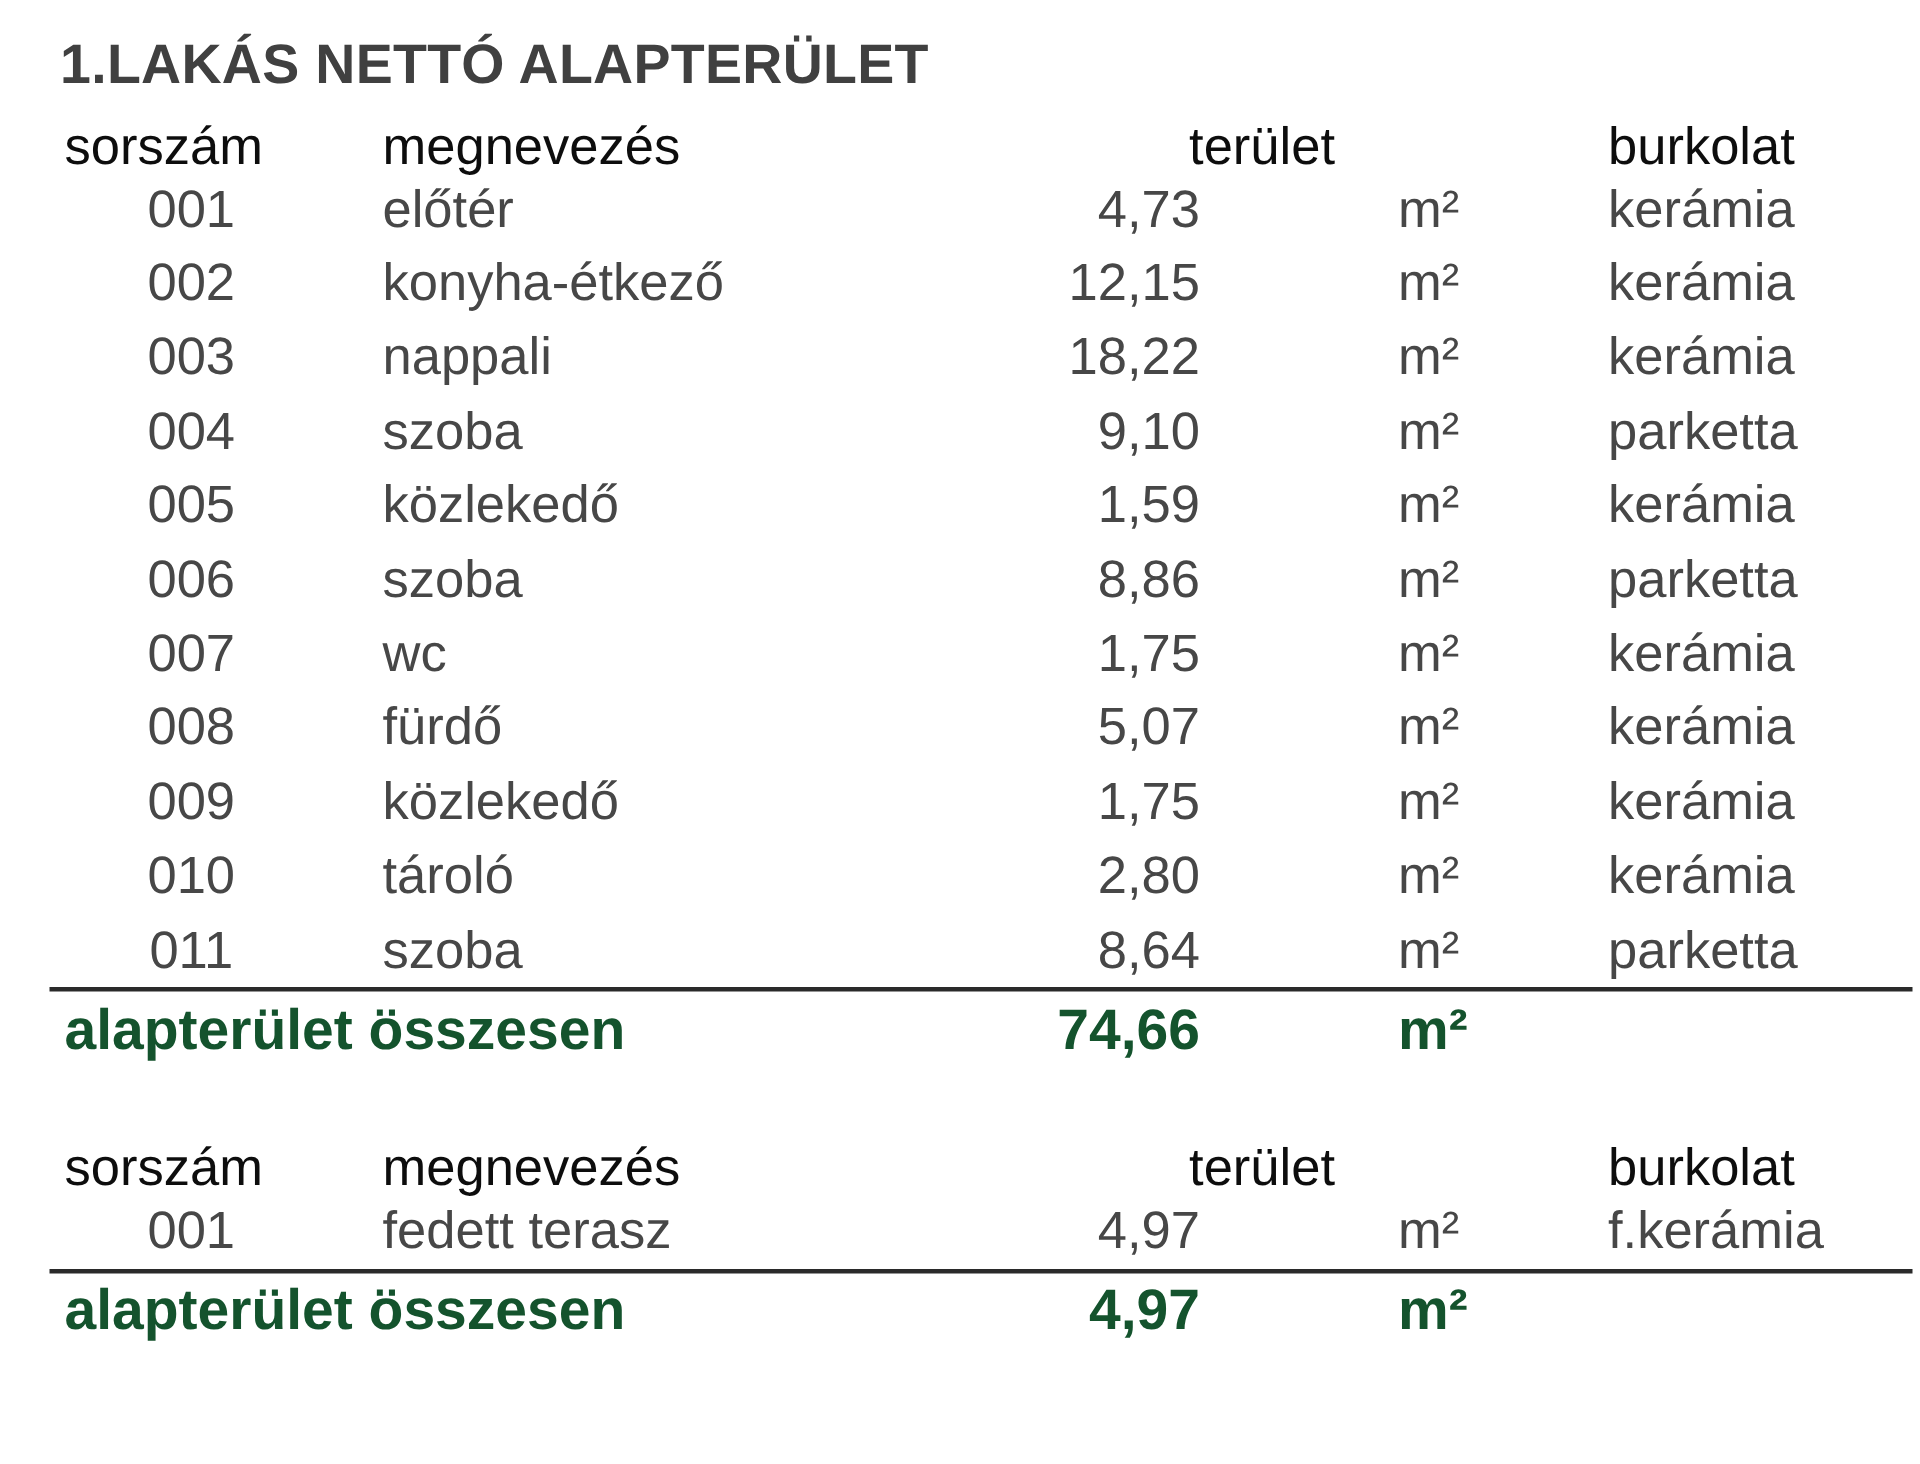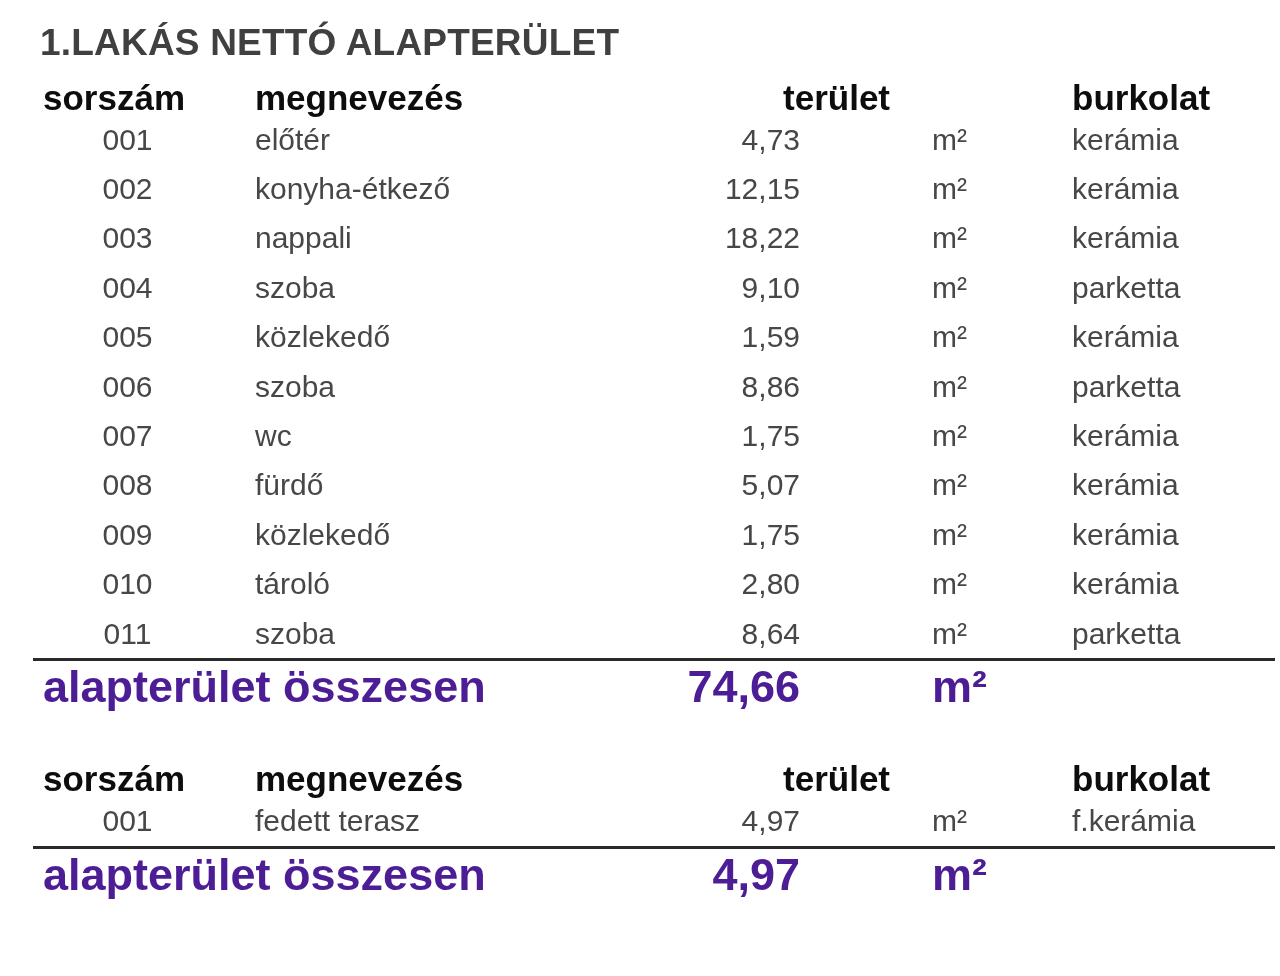--- a/index.html
+++ b/index.html
@@ -12,24 +12,24 @@
 
   .title{
     margin:0;font-size:37px;line-height:37px;font-weight:700;
     color:#404040;letter-spacing:0.2px;white-space:nowrap;
   }
 
   .grid{display:grid;grid-template-columns:175px 440px 145px 242px auto;}
   .hdr{
     grid-template-columns:175px 440px 235px 152px auto;
     margin-top:17px;height:37px;align-items:center;
-    font-weight:700;font-size:35px;color:#0d0d0d;
+    font-weight:400;font-size:35px;color:#0d0d0d;
   }
-  .row{height:49.4px;align-items:center;font-size:30px;color:#474747;}
-  .total{height:52px;align-items:center;font-weight:700;font-size:45px;color:#4c1d95;}
+  .row{height:49.4px;align-items:center;font-size:35px;color:#474747;}
+  .total{height:52px;align-items:center;font-weight:700;font-size:38px;color:#14532d;}
 
   .c{white-space:nowrap;overflow:visible;}
   .c1{text-align:center;}
   .c1h{padding-left:3px;}
   .c2{padding-left:40px;}
   .c3{text-align:right;}
   .c4{padding-left:132px;}
   .c5{padding-left:2px;margin-left:28px;}
   .tlabel{grid-column:1 / 3;padding-left:3px;}
 

